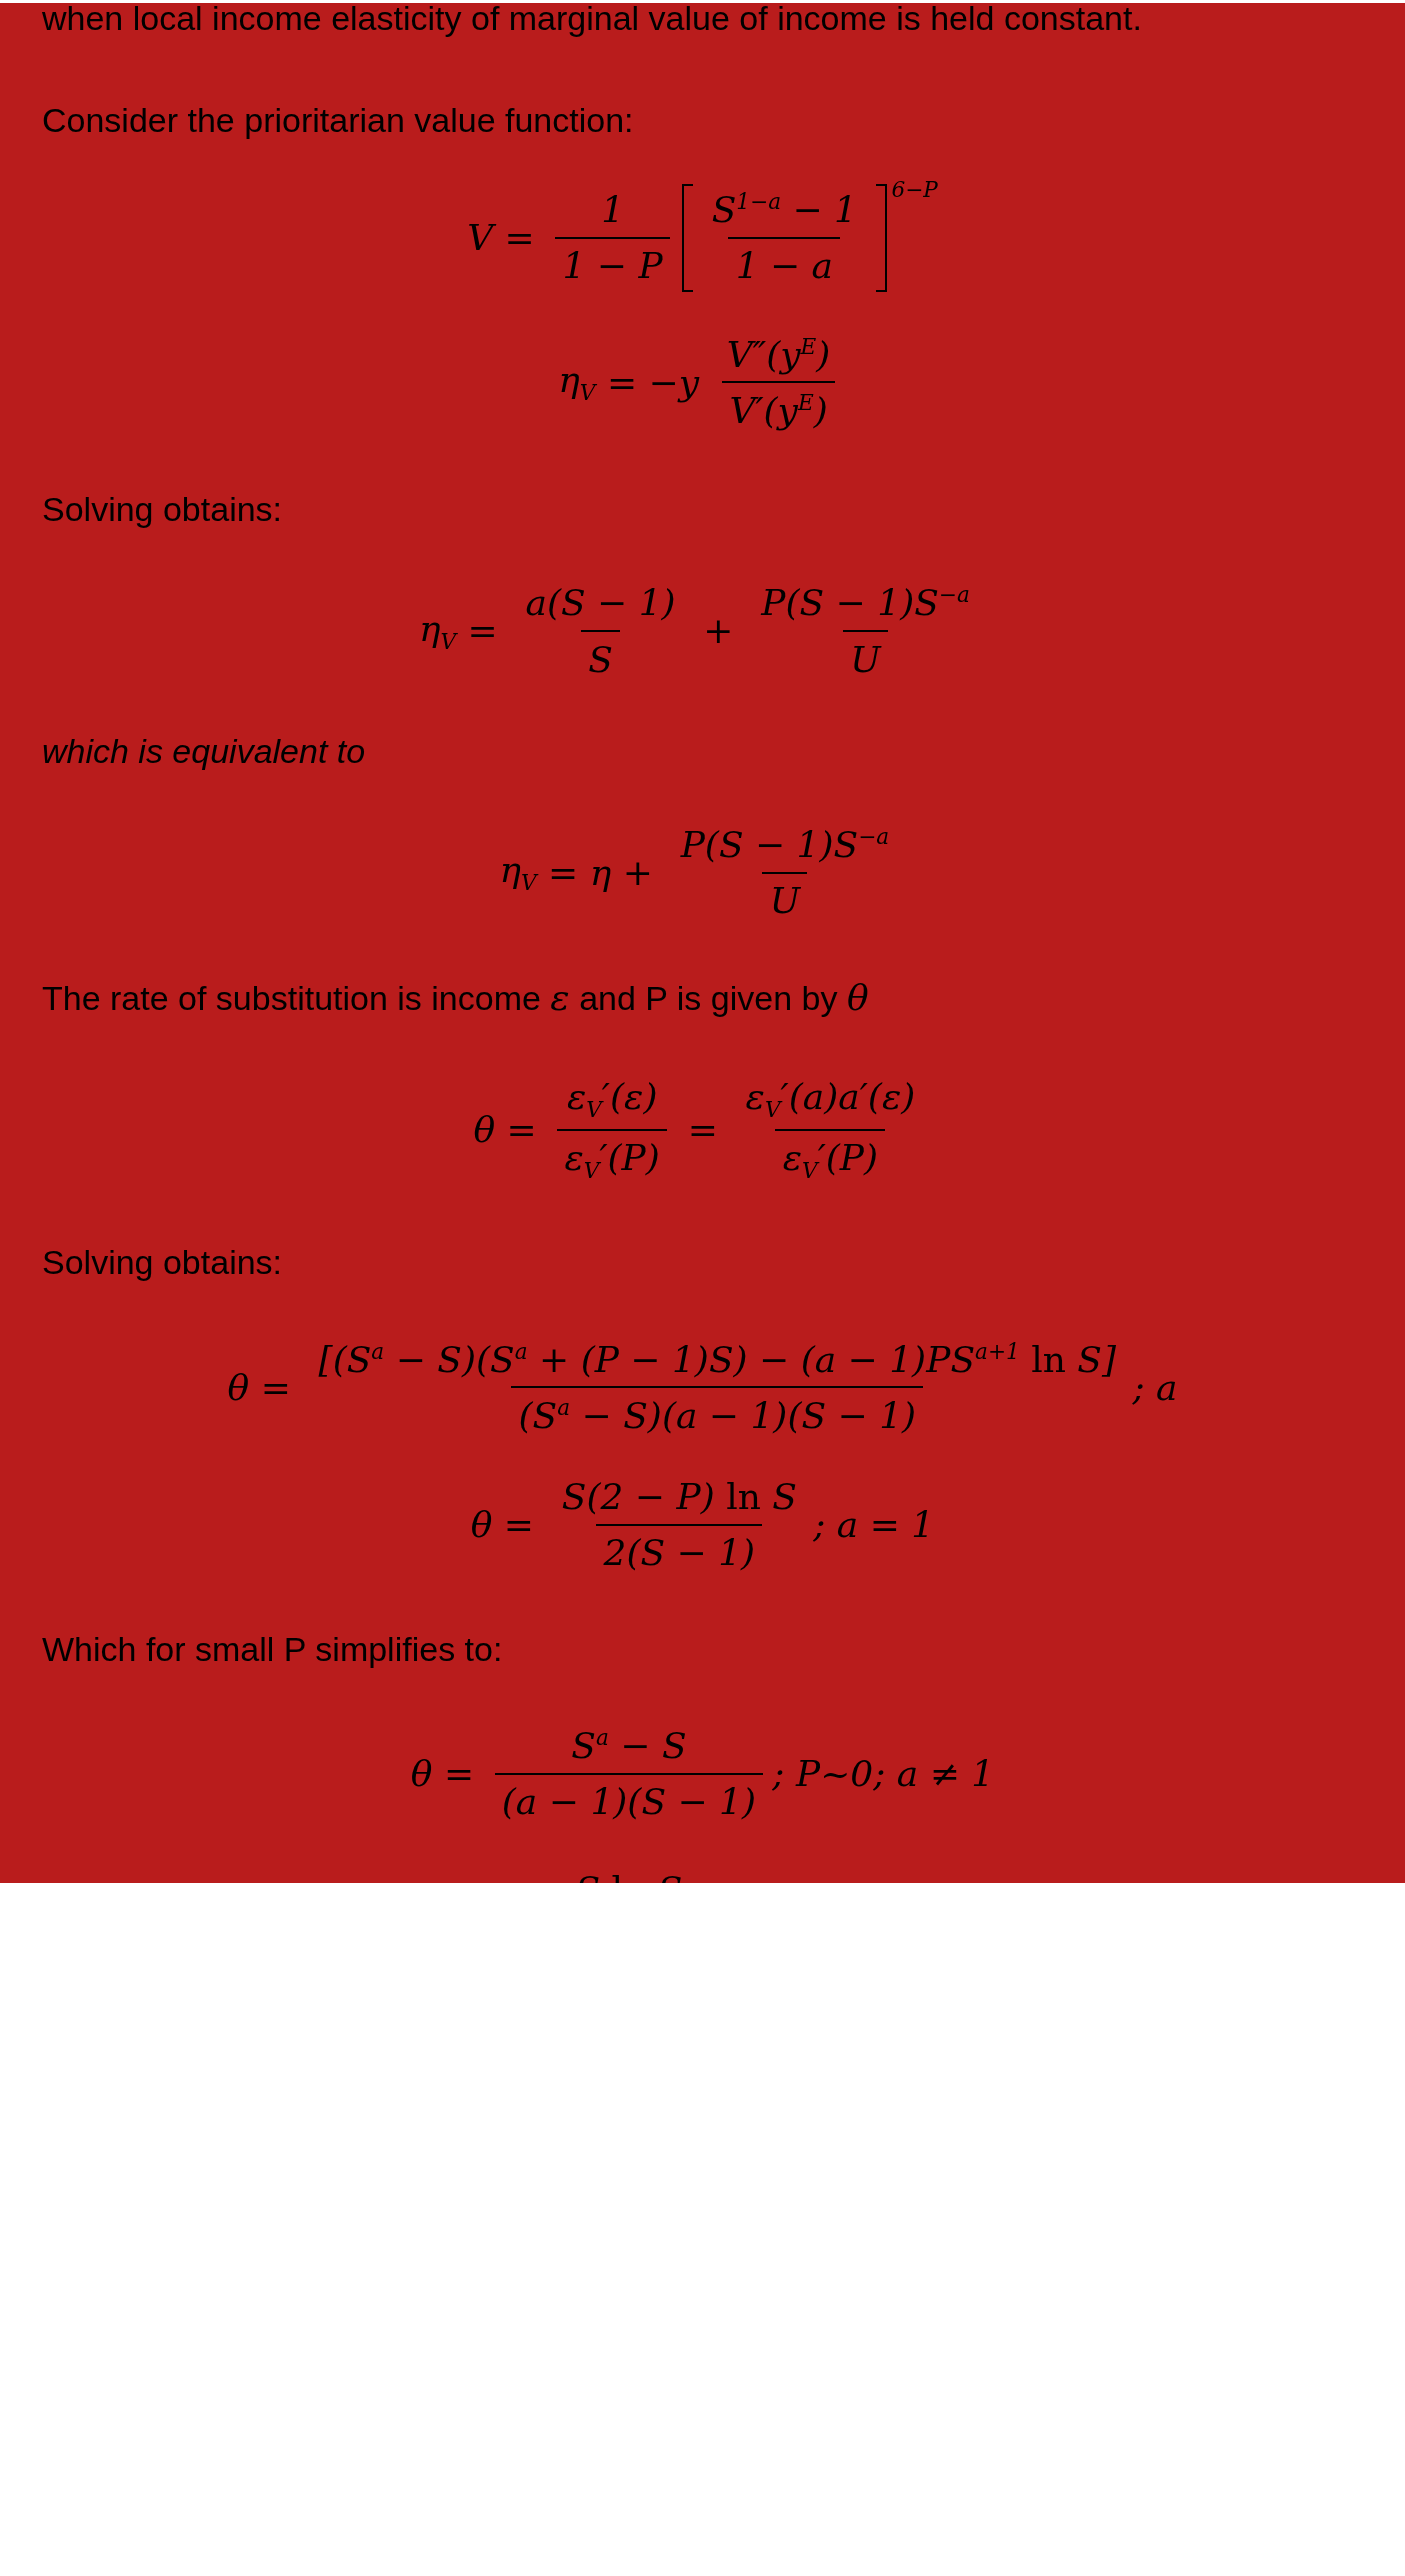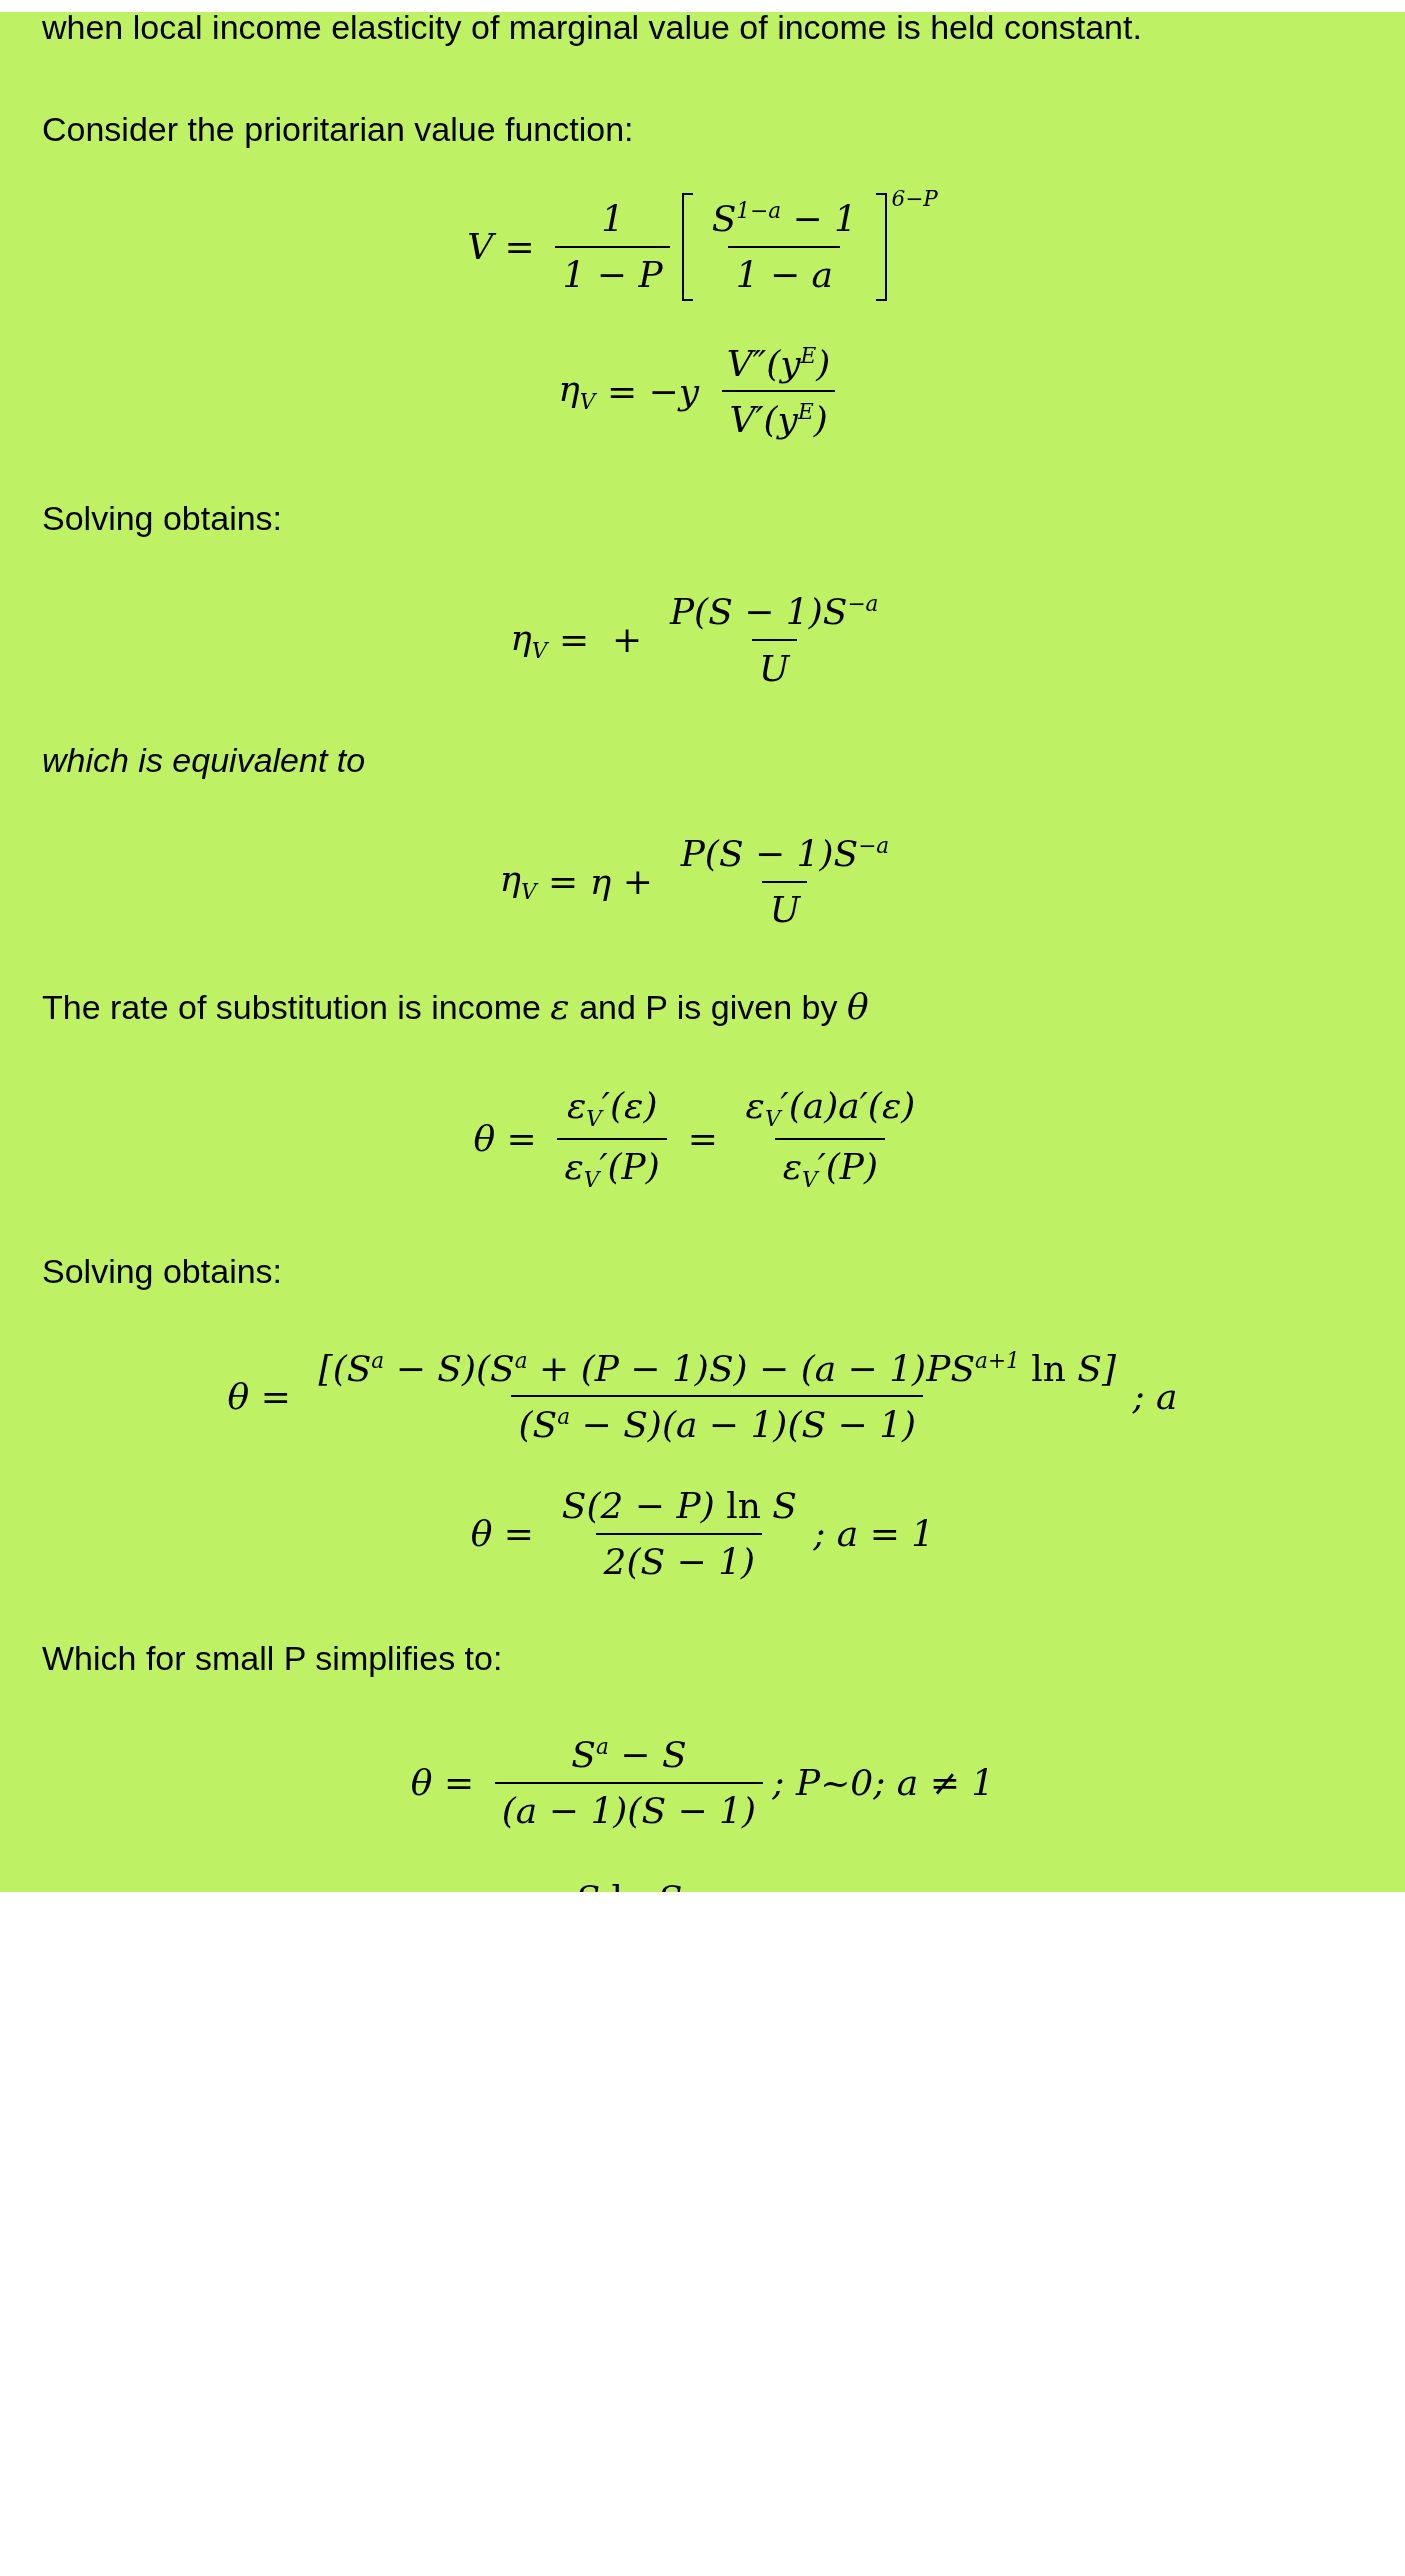--- a/index.html
+++ b/index.html
@@ -1,19 +1,19 @@
 <!DOCTYPE html>
 <html style="font-size:14.5px"><head>
 <meta charset="utf-8">
 <style>
   * { margin:0; padding:0; box-sizing:border-box; }
   html,body { background:#ffffff; }
   .page {
-    width:1405px; height:1880px; margin:12px auto; overflow:hidden;
-    background:#bef264; color:#000000;
+    width:1405px; height:1880px; margin:3px auto; overflow:hidden;
+    background:#b91c1c; color:#000000;
     font-family:"Liberation Sans", sans-serif;
     font-size:34px; line-height:1.3;
     padding:0 42px 0 42px;
   }
   .body-text { font-weight:400; }
   .tok { white-space:pre; }
   .up { font-style:normal; }
   .mi { font-family:"DejaVu Serif", serif; font-style:italic; font-size:36px; }
   
   .eq {
@@ -83,20 +83,24 @@
       <span class="num"><span class="tok">V″(y</span><sup class="tok">E</sup><span class="tok">)</span></span>
       <span class="den"><span class="tok">V′(y</span><sup class="tok">E</sup><span class="tok">)</span></span>
     </span>
   </div>
 
   <p class="body-text mt-p3">Solving obtains:</p>
 
   <div class="eq mt-eq3">
     <span><span class="tok">η</span><sub class="tok">V</sub></span>
     <span class="tok"> = </span>
+    <span class="frac">
+      <span class="num tok">a(S − 1)</span>
+      <span class="den tok">S</span>
+    </span>
     <span class="tok"> + </span>
     <span class="frac">
       <span class="num"><span class="tok">P(S − 1)S</span><sup class="tok">−a</sup></span>
       <span class="den tok">U</span>
     </span>
   </div>
 
   <p class="body-text mt-p4">which is equivalent to</p>
 
   <div class="eq mt-eq4">

